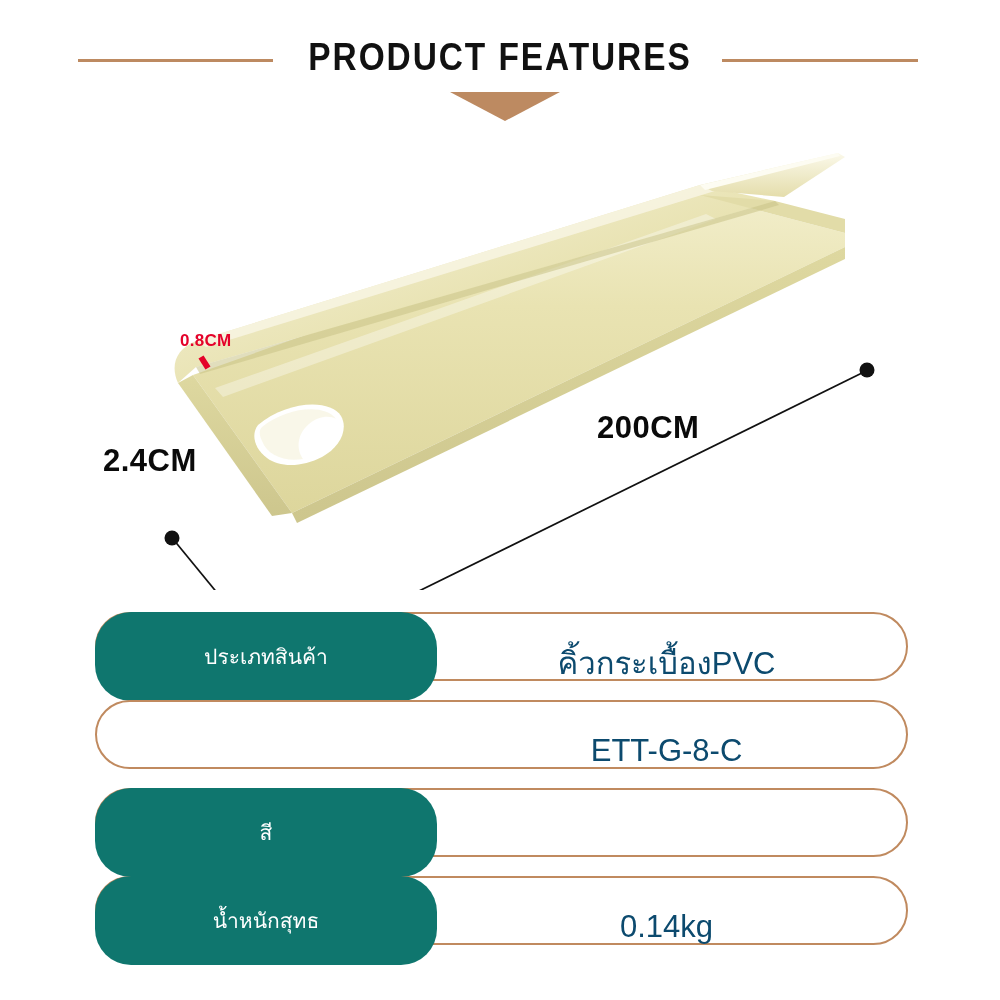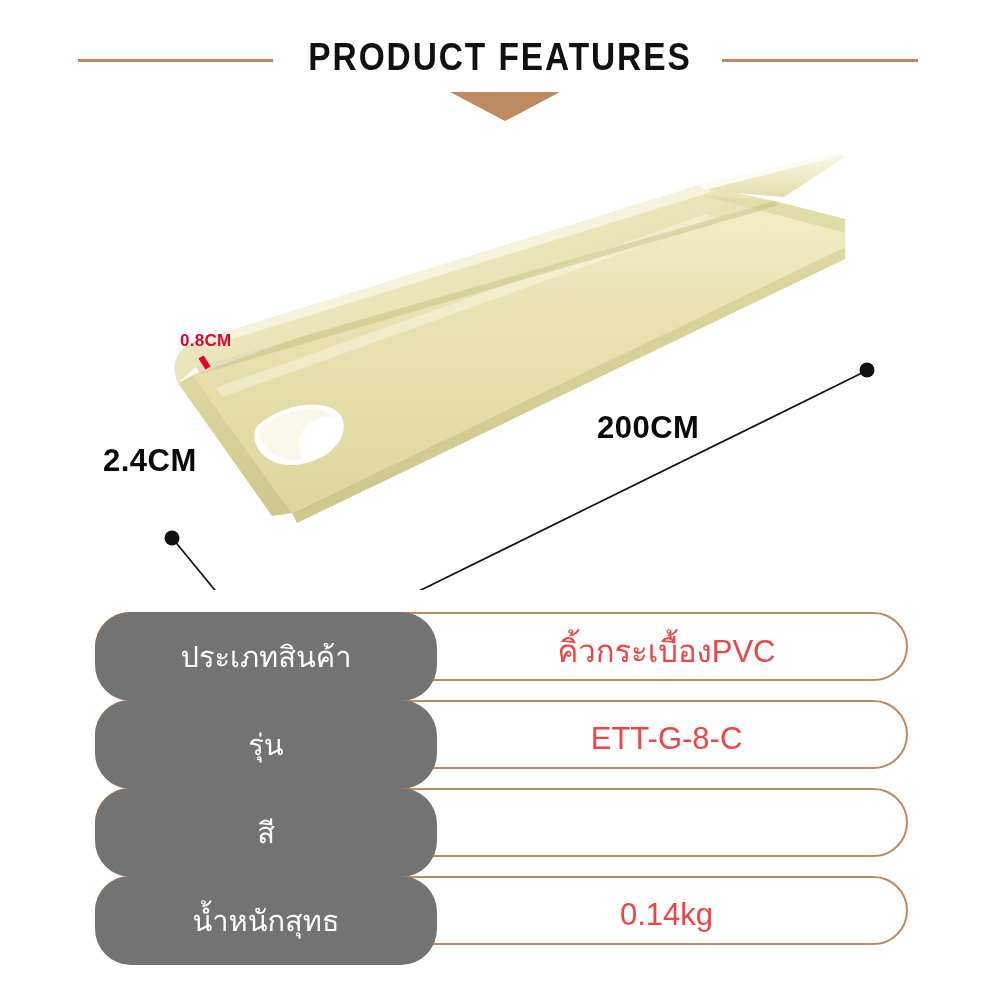--- a/index.html
+++ b/index.html
@@ -126,48 +126,48 @@
     width: 813px;
     height: 69px;
     box-sizing: border-box;
     border: 2px solid #c08a5f;
     border-radius: 36px;
     background: #ffffff;
   }
   .spec-value-text {
     position: absolute;
     left: 330px;
-    top: 4px;
+    top: 16px;
     width: 483px;
     height: 69px;
     display: flex;
     align-items: center;
     justify-content: center;
     font-family: "Liberation Sans", "DejaVu Sans", sans-serif;
     font-weight: 400;
     font-size: 31px;
-    color: #ef4444;
+    color: #0c4a6e;
     white-space: nowrap;
     letter-spacing: 0px;
   }
   .spec-label-pill {
     position: absolute;
     left: 0;
     top: 0;
     width: 342px;
     height: 89px;
     box-sizing: border-box;
-    background: #737373;
+    background: #0f766e;
     border-radius: 36px;
     display: flex;
     align-items: center;
     justify-content: center;
     font-family: "Liberation Sans", "DejaVu Sans", sans-serif;
     font-weight: 400;
-    font-size: 29px;
+    font-size: 21px;
     color: #ffffff;
     white-space: nowrap;
   }
 </style>
 </head>
 <body>
 
 <div id="header-band">
   <div class="rule" id="rule-left"></div>
   <div id="header-title">PRODUCT FEATURES</div>
@@ -259,21 +259,20 @@
 
   <div class="spec-row">
     <div class="spec-value-box"></div>
     <div class="spec-value-text">คิ้วกระเบื้องPVC</div>
     <div class="spec-label-pill">ประเภทสินค้า</div>
   </div>
 
   <div class="spec-row">
     <div class="spec-value-box"></div>
     <div class="spec-value-text">ETT-G-8-C</div>
-    <div class="spec-label-pill">รุ่น</div>
   </div>
 
   <div class="spec-row">
     <div class="spec-value-box"></div>
     <div class="spec-label-pill">สี</div>
   </div>
 
   <div class="spec-row">
     <div class="spec-value-box"></div>
     <div class="spec-value-text">0.14kg</div>

